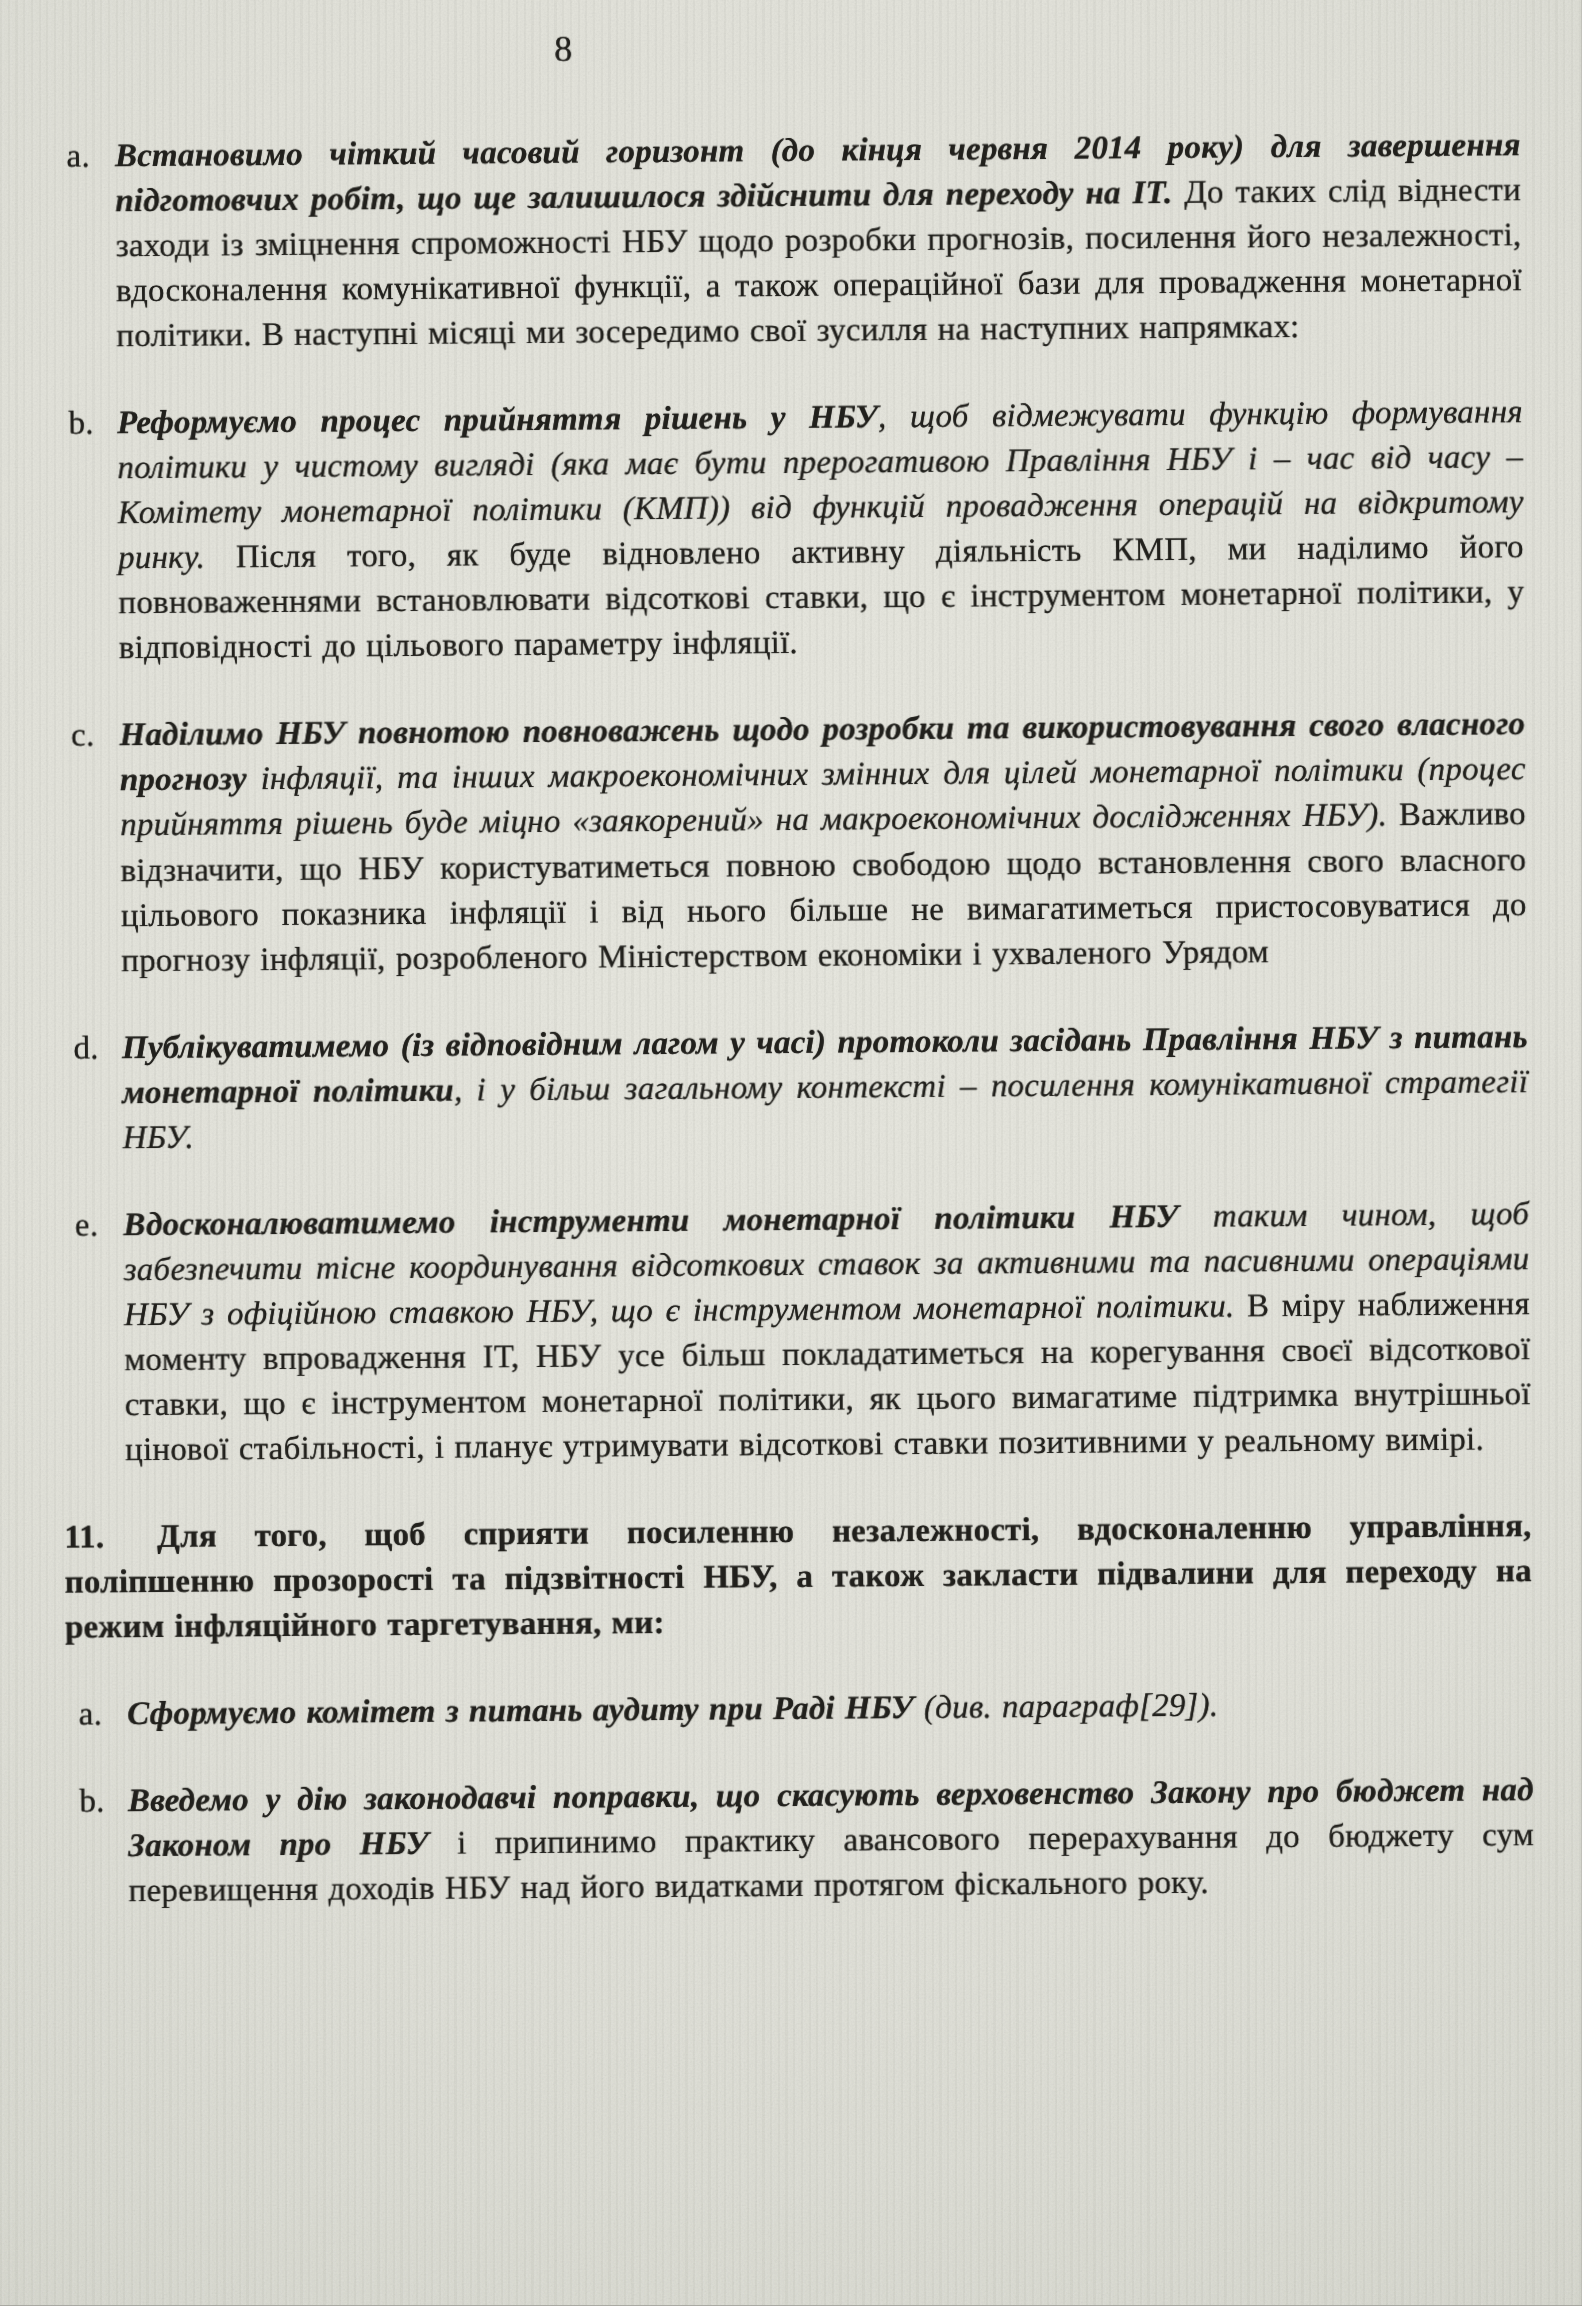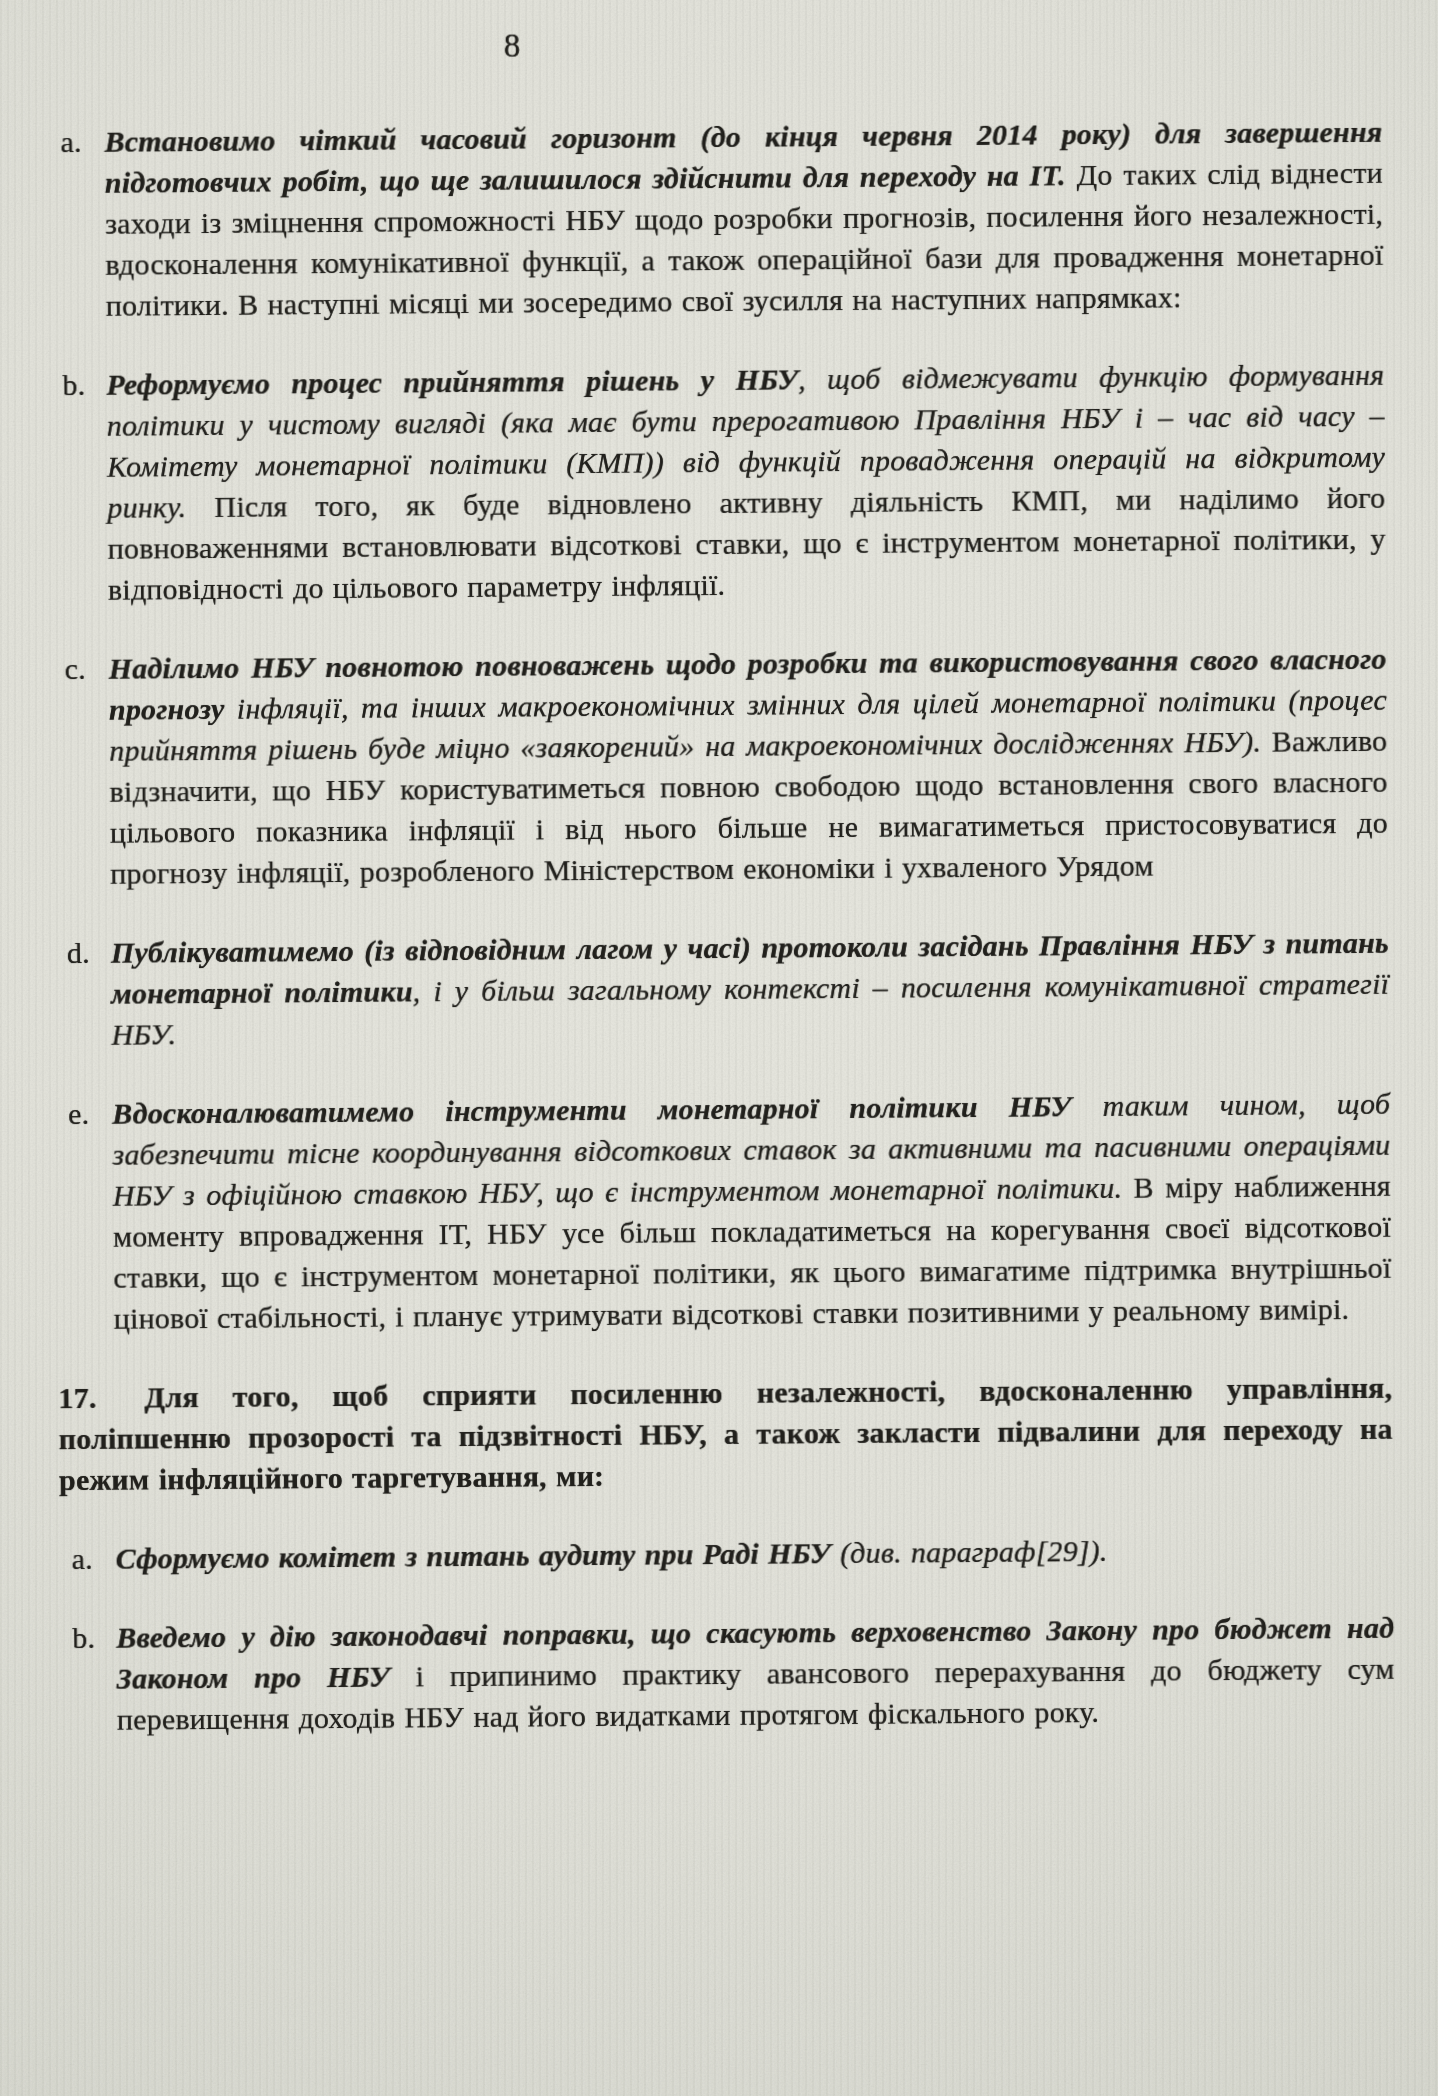--- a/index.html
+++ b/index.html
@@ -96,21 +96,21 @@
           <span class="text"><span class="seg-bi">Наділимо НБУ повнотою повноважень щодо розробки та використовування свого власного прогнозу</span><span class="seg-i"> інфляції, та інших макроекономічних змінних для цілей монетарної політики (процес прийняття рішень буде міцно «заякорений» на макроекономічних дослідженнях НБУ).</span><span class="seg-r"> Важливо відзначити, що НБУ користуватиметься повною свободою щодо встановлення свого власного цільового показника інфляції  і від нього більше не вимагатиметься пристосовуватися до прогнозу інфляції, розробленого Міністерством економіки і ухваленого Урядом</span></span>
         </div>
         <div class="block lettered">
           <span class="label">d.</span>
           <span class="text"><span class="seg-bi">Публікуватимемо (із відповідним лагом у часі) протоколи засідань Правління НБУ з питань монетарної політики</span><span class="seg-i">, і у більш загальному контексті – посилення комунікативної стратегії НБУ.</span></span>
         </div>
         <div class="block lettered">
           <span class="label">e.</span>
           <span class="text"><span class="seg-bi">Вдосконалюватимемо інструменти монетарної політики НБУ</span><span class="seg-i"> таким чином, щоб забезпечити тісне координування відсоткових ставок за активними та пасивними операціями НБУ з офіційною ставкою НБУ, що є інструментом монетарної політики.</span><span class="seg-r"> В міру наближення моменту впровадження ІТ, НБУ усе більш покладатиметься на корегування своєї відсоткової ставки, що є інструментом монетарної політики,  як цього вимагатиме підтримка внутрішньої цінової стабільності, і планує утримувати відсоткові ставки позитивними у реальному вимірі.</span></span>
         </div>
-        <div class="block numbered"><span class="label">17.</span><span class="text"><span class="seg-b">Для того, щоб сприяти посиленню незалежності, вдосконаленню управління, поліпшенню прозорості та підзвітності НБУ, а також закласти підвалини для переходу на режим інфляційного таргетування, ми:</span></span></div>
+        <div class="block numbered"><span class="label">11.</span><span class="text"><span class="seg-b">Для того, щоб сприяти посиленню незалежності, вдосконаленню управління, поліпшенню прозорості та підзвітності НБУ, а також закласти підвалини для переходу на режим інфляційного таргетування, ми:</span></span></div>
         <div class="block lettered">
           <span class="label">a.</span>
           <span class="text"><span class="seg-bi">Сформуємо комітет з питань аудиту при Раді НБУ</span><span class="seg-i"> (див. параграф[29]).</span></span>
         </div>
         <div class="block lettered">
           <span class="label">b.</span>
           <span class="text"><span class="seg-bi">Введемо у дію законодавчі поправки, що скасують верховенство Закону про бюджет над Законом про НБУ</span><span class="seg-r"> і припинимо практику авансового перерахування до бюджету сум перевищення доходів НБУ над його видатками протягом фіскального року.</span></span>
         </div>
       </div>
   </div>

